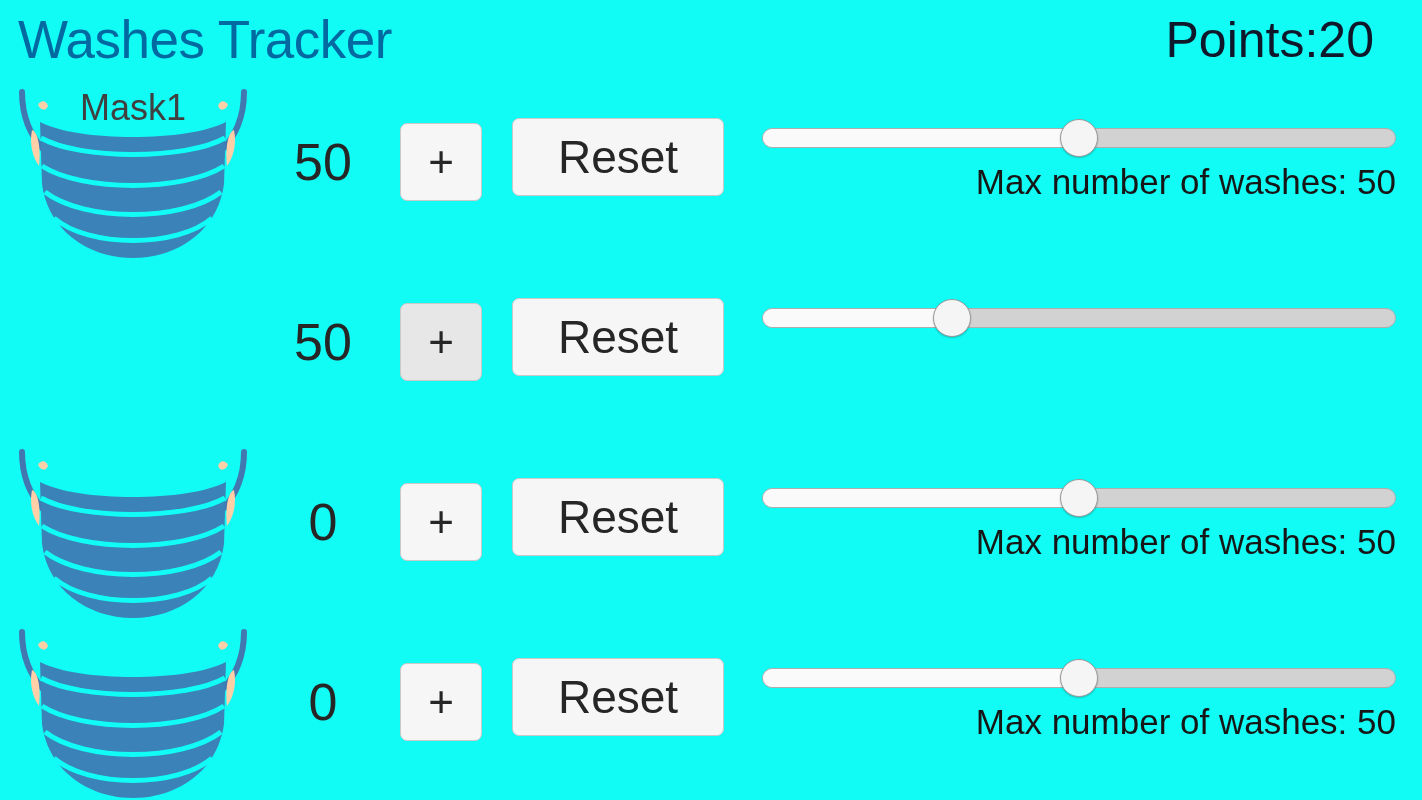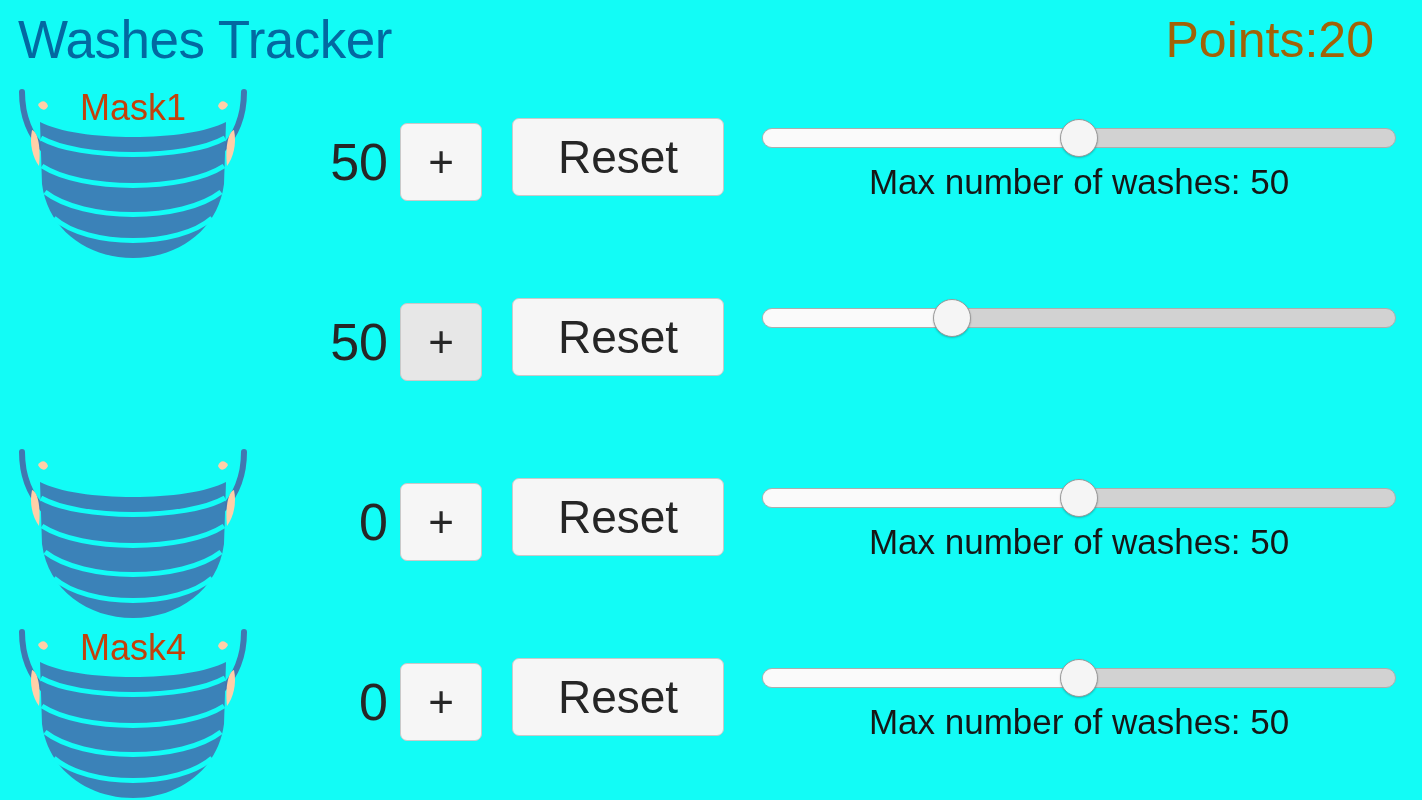--- a/index.html
+++ b/index.html
@@ -38,21 +38,21 @@
     white-space: nowrap;
   }
 
   .points {
     position: absolute;
     right: 48px;
     top: 9px;
     font-size: 50px;
     font-weight: 400;
     line-height: 62px;
-    color: #a16207;
+    color: #0f172a;
     white-space: nowrap;
   }
 
   
   .rows {
     position: absolute;
     top: 80px;
     left: 0;
     width: 1422px;
   }
@@ -79,32 +79,32 @@
   }
 
   .mask-label {
     position: absolute;
     left: 0;
     top: 6px;
     width: 250px;
     text-align: center;
     font-size: 36px;
     line-height: 44px;
-    color: #c2410c;
+    color: #404040;
     pointer-events: none;
     white-space: nowrap;
   }
 
   
   .count-value {
     position: absolute;
     left: 258px;
     top: 50px;
     width: 130px;
-    text-align: right;
+    text-align: center;
     font-size: 52px;
     line-height: 64px;
     color: #262626;
   }
 
   
   .btn {
     position: absolute;
     background: #f6f6f6;
     border: 1px solid #c9c9c9;
@@ -180,21 +180,21 @@
     border: 1px solid #9a9a9a;
     box-shadow: 0 1px 2px rgba(0,0,0,0.22);
     cursor: pointer;
   }
 
   .slider-caption {
     position: absolute;
     left: 0;
     top: 42px;
     width: 634px;
-    text-align: center;
+    text-align: right;
     font-size: 35px;
     line-height: 44px;
     color: #161616;
     white-space: nowrap;
   }
 </style>
 </head>
 <body>
 
 <div class="header">
@@ -311,21 +311,20 @@
         <path class="ear" d="M24 50 C 30 52, 33 68, 31 86 C 25 78, 21 64, 24 50 Z" fill="#ffcfa8"></path>
         <path class="ear" d="M226 50 C 220 52, 217 68, 219 86 C 225 78, 229 64, 226 50 Z" fill="#ffcfa8"></path>
 
         <path class="body" d="M32 42 C 70 62, 180 62, 218 42 L 216 104 C 210 150, 170 178, 125 178 C 80 178, 40 150, 34 104 Z" fill="#3b82b8"></path>
 
         <path d="M33 58 C 72 80, 178 80, 217 58" fill="none" stroke="#12fcf6" stroke-width="5"></path>
         <path d="M34 86 C 74 112, 176 112, 216 86" fill="none" stroke="#12fcf6" stroke-width="5"></path>
         <path d="M37 112 C 76 142, 174 142, 213 112" fill="none" stroke="#12fcf6" stroke-width="5"></path>
         <path d="M46 138 C 80 168, 170 168, 204 138" fill="none" stroke="#12fcf6" stroke-width="5"></path>
       </svg>
-      <div class="mask-label">Mask4</div>
     </div>
 
     <div class="count-value">0</div>
 
     <button class="btn btn-plus">+</button>
     <button class="btn btn-reset">Reset</button>
 
     <div class="slider-wrap">
       <div class="slider-track">
         <div class="slider-fill" style="width: 50%;"></div>

